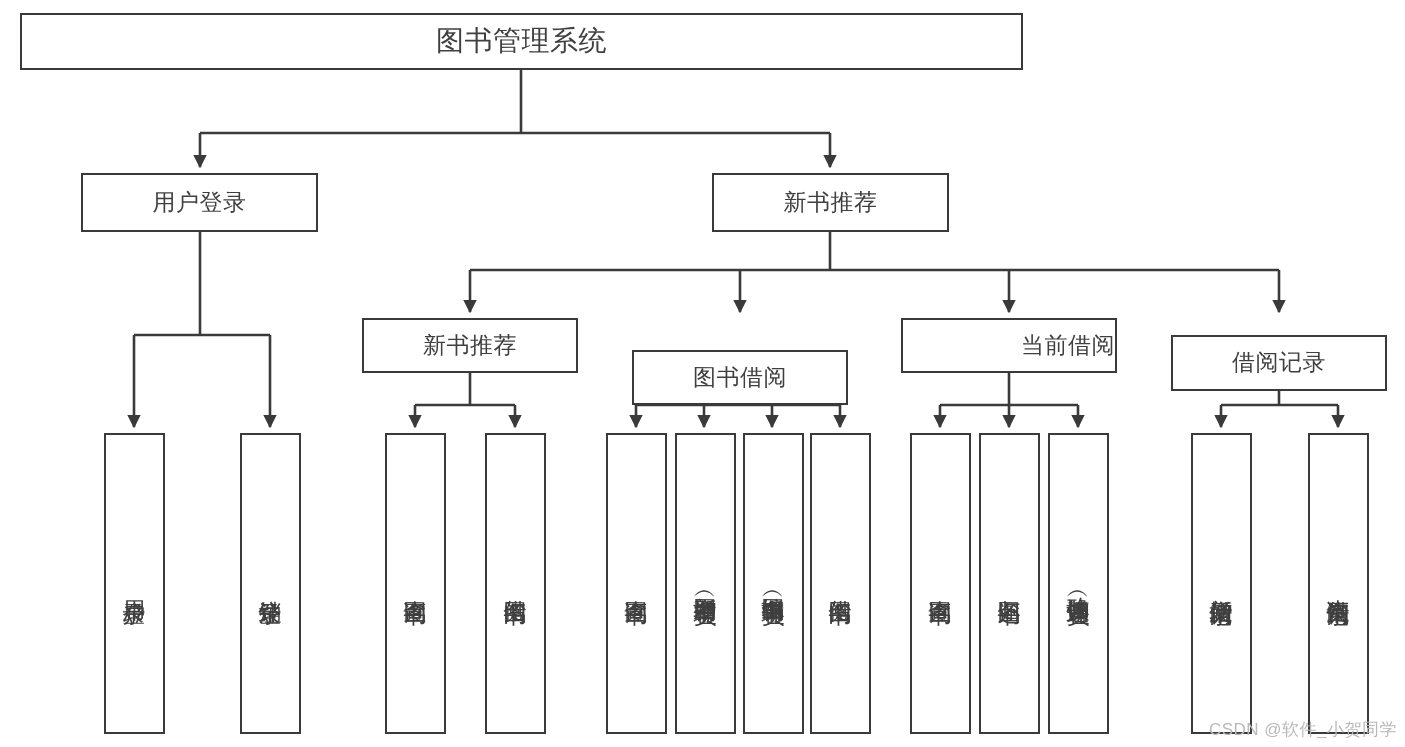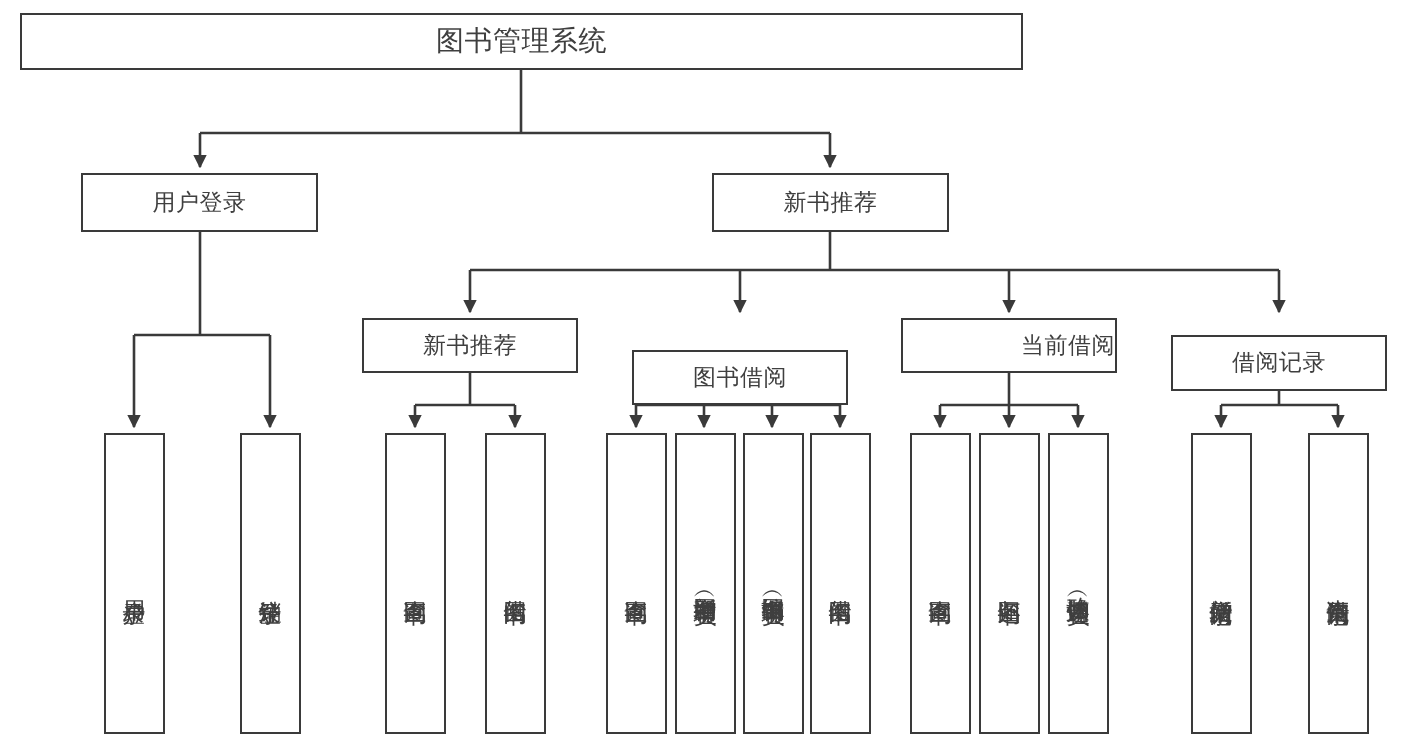--- a/index.html
+++ b/index.html
@@ -188,14 +188,15 @@
     <span class="lbl">确认归还（管理员）</span>
   </div>
 
   <div class="node vertical" style="left:1191px; top:433px; width:61px; height:301px;">
     <span class="lbl">新增借阅记录</span>
   </div>
   <div class="node vertical" style="left:1308px; top:433px; width:61px; height:301px;">
     <span class="lbl">查询借阅记录</span>
   </div>
 
+  <div id="watermark">CSDN @软件_小贺同学</div>
 
 </div>
 
 </body></html>

